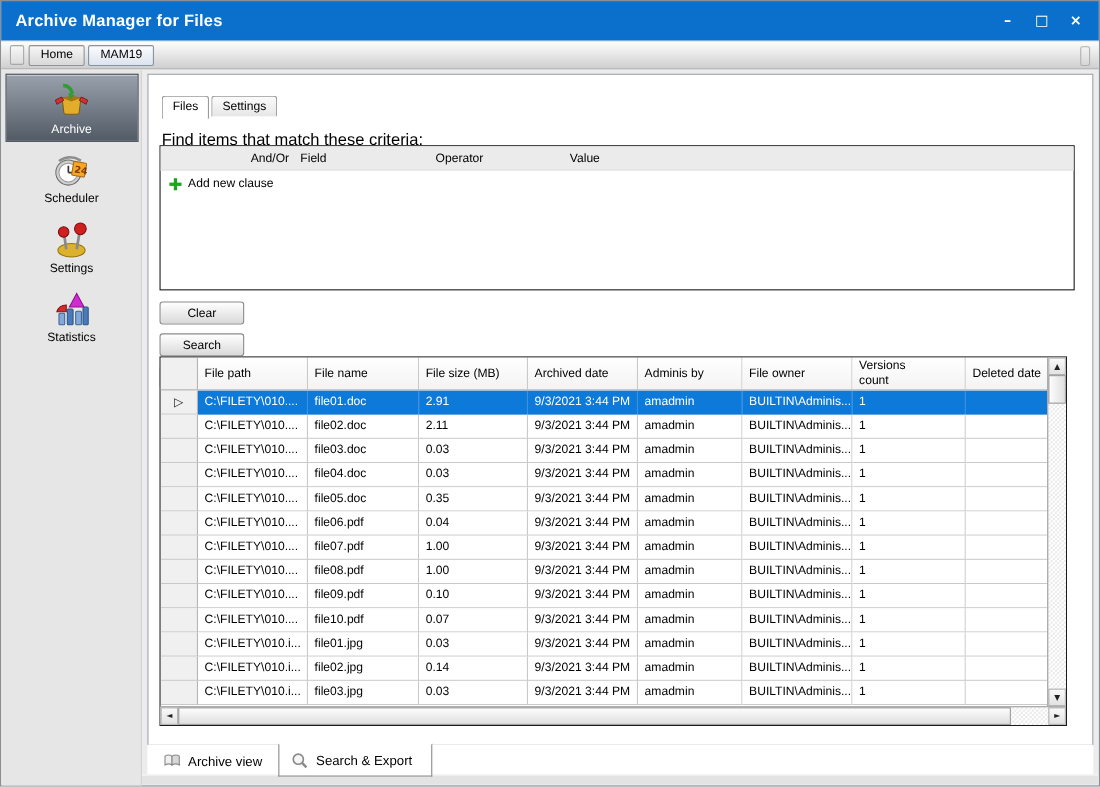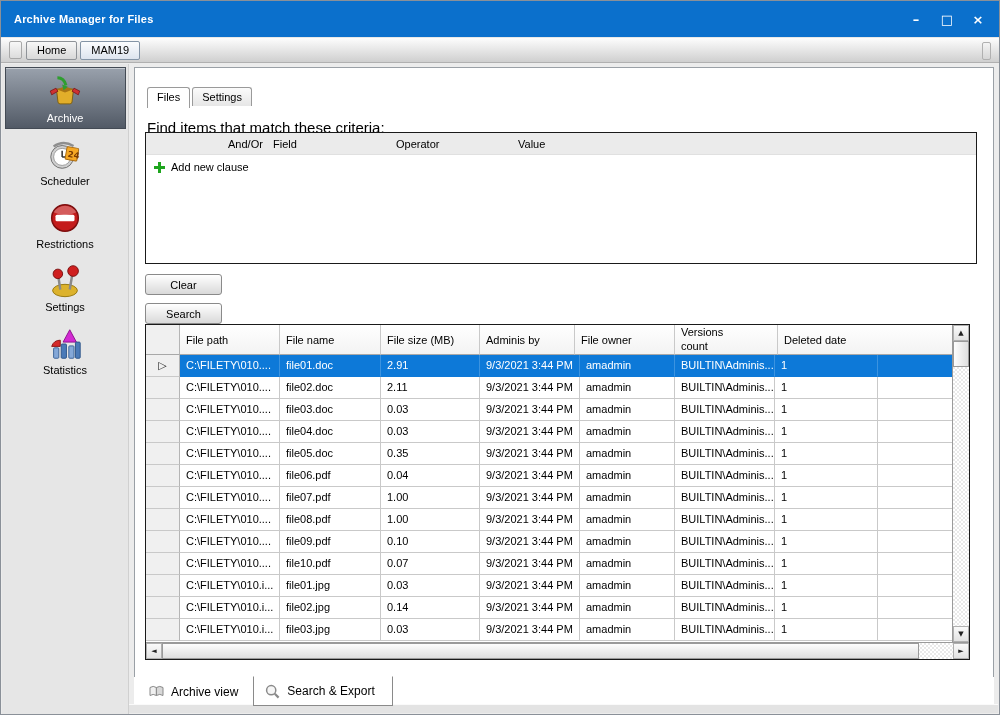--- a/index.html
+++ b/index.html
@@ -3,21 +3,21 @@
 <meta charset="utf-8">
 <style>
   * { margin:0; padding:0; box-sizing:border-box; }
   html,body { width:1000px; height:715px; }
   body { font-family:"Liberation Sans","DejaVu Sans",sans-serif; font-size:11px; color:#000; background:#ececec; }
 
   .window { position:relative; width:1000px; height:715px; border:1px solid #8a9098; background:#ececec; overflow:hidden; }
 
   
   .titlebar { position:absolute; left:0; top:0; width:100%; height:36px; background:var(--titlebar,#0b70cc); display:flex; align-items:center; }
-  .title { color:#fff; font-weight:bold; font-size:11px; padding-left:13px; letter-spacing:.2px; }
+  .title { color:#fff; font-weight:bold; font-size:15px; padding-left:13px; letter-spacing:.2px; }
   .win-controls { position:absolute; right:10px; top:0; height:36px; display:flex; align-items:center; gap:9px; }
   .win-btn { width:22px; height:22px; display:flex; align-items:center; justify-content:center; color:#fff; font-family:"DejaVu Sans",sans-serif; font-size:13px; font-weight:bold; cursor:default; }
 
   
   .toolbar { position:absolute; left:0; top:36px; width:100%; height:26px; background:linear-gradient(#fdfdfd,#cfcfcf); border-top:1px solid #e8e8e8; border-bottom:1px solid #b0b0b0; display:flex; align-items:center; }
   .tb-grip { width:13px; height:18px; margin-left:8px; border:1px solid #a8a8a8; background:linear-gradient(#f8f8f8,#dcdcdc); border-radius:2px; }
   .tb-buttons { display:flex; align-items:center; margin-left:4px; gap:3px; }
   .tb-btn { height:19px; padding:0 10px; display:flex; align-items:center; border:1px solid #8f9398; background:linear-gradient(#f7f7f7,#d8d8d8); border-radius:2px; font-size:11px; }
   .tb-btn.sel { background:linear-gradient(#fbfcfe,#dde4ee); border-color:#7d8fa0; border:1px solid #8494a6; }
   .tb-endcap { position:absolute; right:8px; top:4px; width:9px; height:18px; border:1px solid #b0b0b0; background:linear-gradient(#f4f4f4,#d6d6d6); border-radius:2px; }
@@ -149,28 +149,20 @@
             <path d="M17 22 L17 15.5 M17 22 L22.5 22" stroke="#333" stroke-width="1.6"></path>
             <g transform="rotate(10 27 19)">
               <rect x="21" y="12" width="12.5" height="13.5" rx="1.2" fill="#f6a824" stroke="#a86a10"></rect>
               <text x="23" y="22.5" font-size="9" font-weight="bold" fill="#7c3c00" font-family="DejaVu Sans,sans-serif">24</text>
             </g>
           </svg></span>
         <span class="side-label">Scheduler</span>
       </div>
       <div class="side-item">
         <span class="side-icon"><svg viewBox="0 0 40 40" width="100%" height="100%">
-            <circle cx="20" cy="20" r="14" fill="#c41c1c" stroke="#7c0e0e" stroke-width="1.6"></circle>
-            <path d="M8 14 a 14 14 0 0 1 24 0 q -12 6 -24 0" fill="#ffffff" opacity=".28"></path>
-            <rect x="10" y="16.5" width="20" height="7" rx="1.6" fill="#fff"></rect>
-          </svg></span>
-        <span class="side-label">Restrictions</span>
-      </div>
-      <div class="side-item">
-        <span class="side-icon"><svg viewBox="0 0 40 40" width="100%" height="100%">
             <ellipse cx="20" cy="30" rx="13" ry="6.5" fill="#dcb22c" stroke="#96781200"></ellipse>
             <ellipse cx="20" cy="30" rx="13" ry="6.5" fill="#dcb22c" stroke="#967812"></ellipse>
             <line x1="15" y1="29" x2="13" y2="15" stroke="#8a8a8a" stroke-width="2.6"></line>
             <circle cx="12.5" cy="12.5" r="5" fill="#cf1f1f" stroke="#7a0f0f"></circle>
             <line x1="25" y1="29" x2="28" y2="11" stroke="#8a8a8a" stroke-width="2.6"></line>
             <circle cx="28.5" cy="9.5" r="5.6" fill="#cf1f1f" stroke="#7a0f0f"></circle>
           </svg></span>
         <span class="side-label">Settings</span>
       </div>
       <div class="side-item">
@@ -217,20 +209,21 @@
         </div>
 
       <div class="grid-wrap">
         <div class="grid-area">
           <div class="grid-cols">
             <div class="grid-header">
                 <div class="cell c-sel"></div>
                 <div class="cell c0">File path</div>
                 <div class="cell c1">File name</div>
                 <div class="cell c2">File size (MB)</div>
+                <div class="cell c3">Archived date</div>
                 <div class="cell c4">Adminis by</div>
                 <div class="cell c5">File owner</div>
                 <div class="cell c6">
                   <span class="wrap-narrow">Versions count</span>
                 </div>
                 <div class="cell c7">Deleted date</div>
               </div>
             <div style="display:flex;flex-direction:column;flex:1;overflow:hidden;">
             <div class="grid-row selected">
                   <div class="cell c-sel">

